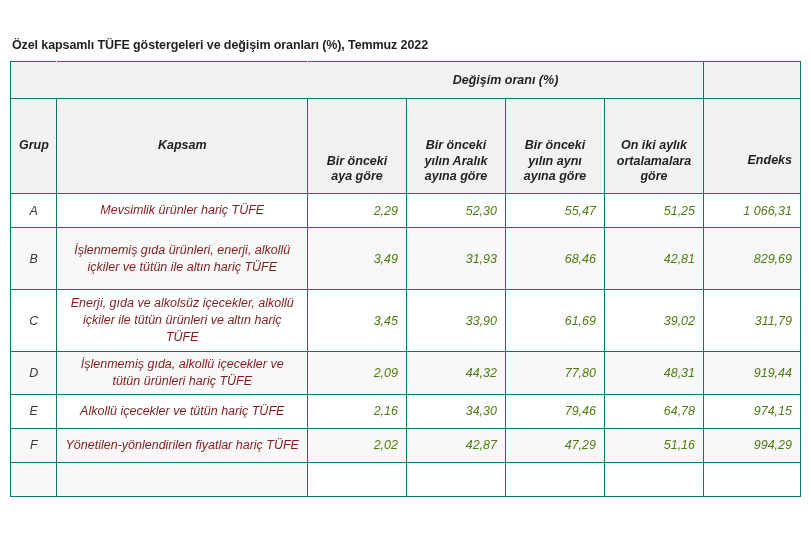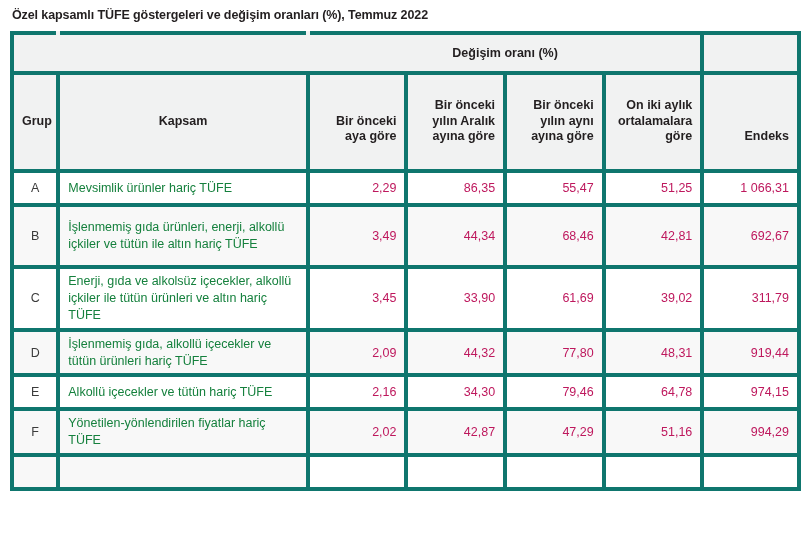--- a/index.html
+++ b/index.html
@@ -13,20 +13,21 @@
     font-family: "Liberation Sans", sans-serif;
     color: #231f20;
     overflow: hidden;
   }
   .page {
     position: relative;
     width: 811px;
     height: 391px;
     box-sizing: border-box;
     padding: 8px 10px 0 10px;
+    margin-top: 30px;
   }
   .table-title {
     font-size: 12.5px;
     font-weight: bold;
     color: #231f20;
     letter-spacing: -0.1px;
     margin: 0 0 8px 2px;
     line-height: 1.2;
   }
   table.cpi {
@@ -34,23 +35,24 @@
     width: 791px;
     table-layout: fixed;
     font-size: 12px;
   }
   table.cpi col.c-grup    { width: 46px; }
   table.cpi col.c-kapsam  { width: 248px; }
   table.cpi col.c-num     { width: 98px; }
   table.cpi col.c-endeks  { width: 96px; }
 
   table.cpi th, table.cpi td {
-    border: 4px solid #0f766e;
+    border: 1px solid #0f766e;
     padding: 4px 8px;
     vertical-align: middle;
+    font-style: italic;
   }
   
   tr.head-top th {
     background: #f1f2f2;
     font-weight: bold;
     font-size: 12.5px;
     text-align: center;
     height: 28px;
     padding: 4px 6px;
   }
@@ -63,50 +65,50 @@
     font-weight: bold;
     font-size: 12.5px;
     height: 66px;
     line-height: 1.25;
   }
   tr.head-main th.left-label {
     text-align: center;
     vertical-align: middle;
   }
   tr.head-main th.num-label {
-    text-align: right;
+    text-align: center;
     vertical-align: bottom;
-    padding-bottom: 24px;
+    padding-bottom: 8px;
   }
   tr.head-main th.endeks-label {
     text-align: right;
     vertical-align: bottom;
     padding-bottom: 24px;
   }
   
   tbody td {
     background: #ffffff;
     font-size: 12.5px;
     color: #3b3b3b;
   }
   tbody tr.alt td {
     background: #f8f8f8;
   }
   td.grup {
     text-align: center;
     color: #3b3b3b;
   }
   td.kapsam {
-    text-align: left;
+    text-align: center;
     line-height: 1.35;
-    color: #15803d;
+    color: #7f1d1d;
   }
   td.num {
     text-align: right;
-    color: #be185d;
+    color: #4d7c0f;
   }
   .r1 { height: 34px; }
   .r2 { height: 62px; }
   .r3 { height: 34px; }
   .tail {
     height: 34px;
   }
   .tail td {
     background: #ffffff;
     border-top-color: #e6e7e8;
@@ -154,33 +156,33 @@
 ortalamalara
 göre</th>
         <th class="endeks-label">Endeks</th>
       </tr>
     </thead>
     <tbody>
       <tr class="r1">
         <td class="grup">A</td>
         <td class="kapsam">Mevsimlik ürünler hariç TÜFE</td>
         <td class="num">2,29</td>
-        <td class="num">86,35</td>
+        <td class="num">52,30</td>
         <td class="num">55,47</td>
         <td class="num">51,25</td>
         <td class="num">1 066,31</td>
       </tr>
       <tr class="r2 alt">
         <td class="grup">B</td>
         <td class="kapsam">İşlenmemiş gıda ürünleri, enerji, alkollü içkiler ve tütün ile altın hariç TÜFE</td>
         <td class="num">3,49</td>
-        <td class="num">44,34</td>
+        <td class="num">31,93</td>
         <td class="num">68,46</td>
         <td class="num">42,81</td>
-        <td class="num">692,67</td>
+        <td class="num">829,69</td>
       </tr>
       <tr class="r2">
         <td class="grup">C</td>
         <td class="kapsam">Enerji, gıda ve alkolsüz içecekler, alkollü içkiler ile tütün ürünleri ve altın hariç TÜFE</td>
         <td class="num">3,45</td>
         <td class="num">33,90</td>
         <td class="num">61,69</td>
         <td class="num">39,02</td>
         <td class="num">311,79</td>
       </tr>

